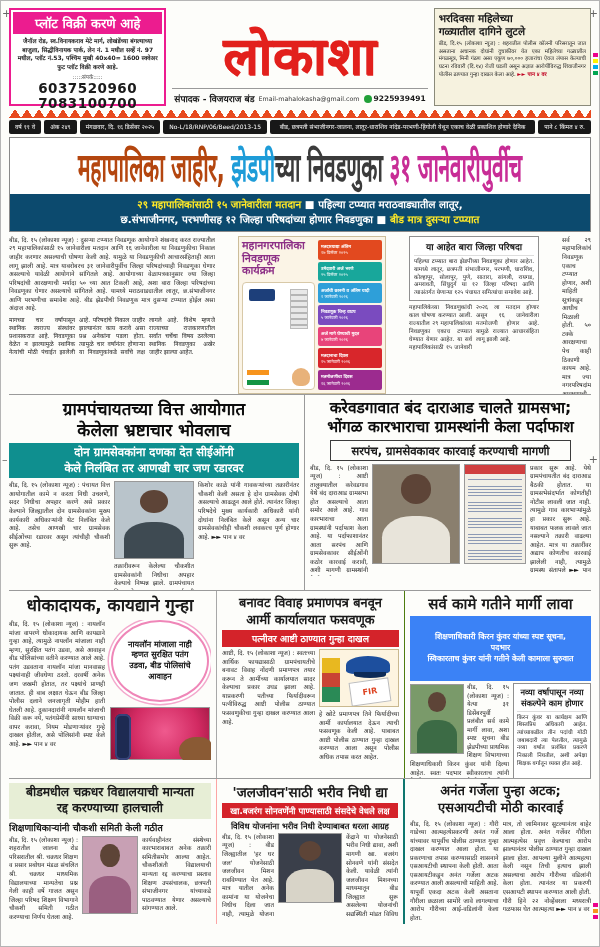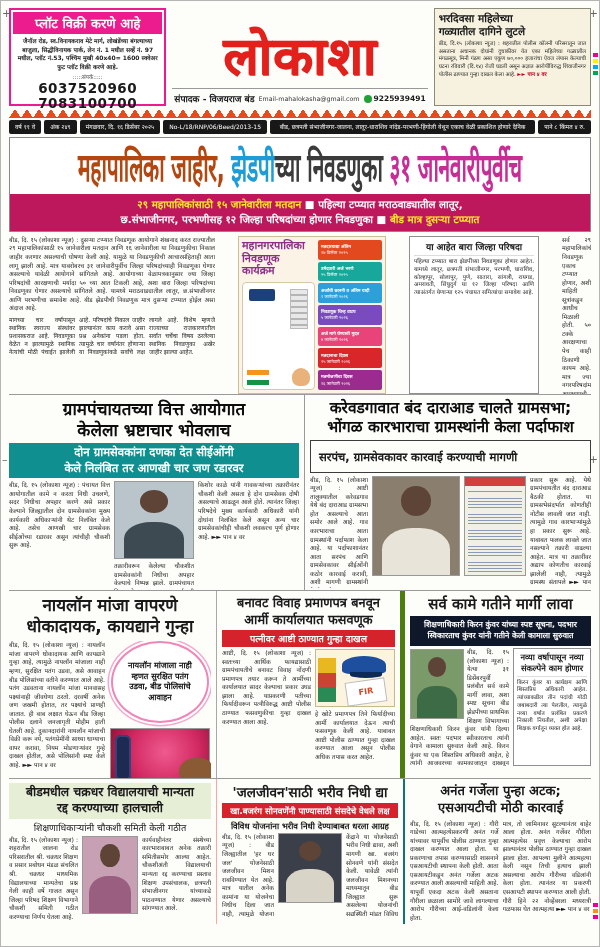--- a/index.html
+++ b/index.html
@@ -35,21 +35,21 @@
        background:conic-gradient(from 0deg at 50% 0%,transparent 0 146deg,#e8491d 146deg 214deg,transparent 214deg);
        background-size:12px 9px;background-repeat:repeat-x}
   .infobar{display:flex;gap:3px;margin:2px 2px 0}
   .seg{background:#181818;color:#fff;font-size:6px;padding:3px 6px;white-space:nowrap;border-radius:2px}
   .seg.grow{flex:1;text-align:center;overflow:hidden;text-overflow:ellipsis}
 
   
   .head-box{border:1.5px solid #8a8a8a;margin:3px 2px 0;background:#fff}
   .h1line{height:56px;display:flex;align-items:center;justify-content:center;overflow:hidden}
   .h1line .wrap{white-space:nowrap;font-size:21px;font-weight:800;transform:scaleY(1.85);letter-spacing:-.3px}
-  .purple-band{background:#be185d;color:#fff;text-align:center;font-size:10.3px;font-weight:700;
+  .purple-band{background:#0c4a6e;color:#fff;text-align:center;font-size:10.3px;font-weight:700;
                line-height:1.5;padding:3px 2px}
   .yellow{color:#ffe927}
 
   
   .bt{font-size:6.2px;line-height:1.38;text-align:justify;color:#1c1c1c;overflow:hidden}
   .rule-row{border-top:1.5px solid #9a9a9a}
   .photo{position:relative;border:1px solid #999;overflow:hidden;flex:none}
   .person::before{content:'';position:absolute;width:36%;height:30%;left:32%;top:10%;background:#5d4437;border-radius:50%}
   .person::after{content:'';position:absolute;width:78%;height:48%;left:11%;bottom:0;border-radius:45% 45% 0 0;background:var(--body,#47555e)}
 
@@ -64,48 +64,48 @@
   .evm .screen{position:absolute;left:6px;top:6px;width:26px;height:12px;background:#1d3f7a;border-radius:2px}
   .evm .slots{position:absolute;right:6px;top:6px;width:18px;height:40px;
        background:repeating-linear-gradient(#e8e8e8 0 4px,#b5b5b5 4px 6px);border:1px solid #bbb}
   .evm .flag{position:absolute;left:4px;bottom:4px;width:22px;height:15px;
        background:linear-gradient(#f7941d 33%,#fff 33% 66%,#139444 66%)}
   .evm .hand{position:absolute;right:4px;bottom:3px;width:18px;height:18px;background:#e8b27a;border-radius:50% 50% 40% 40%}
   .timeline{width:64px;display:flex;flex-direction:column;gap:2px;justify-content:space-between}
   .chip{border-radius:2px;color:#fff;padding:1.5px 3px;flex:1;display:flex;flex-direction:column;justify-content:center}
   .chip .lbl{font-size:4.5px;line-height:1.15;font-weight:700}
   .chip .dt{font-size:4.3px;opacity:.95}
-  .box12wrap{width:130px;display:flex;flex-direction:row}
+  .box12wrap{width:130px;display:flex;flex-direction:column}
   .box12{border:1px solid #8f8f8f;background:#fff;padding:3px 4px}
   .box12 .t{font-size:9px;font-weight:800;text-align:center;border-bottom:1px solid #ddd;padding-bottom:2px;margin-bottom:2px}
   .box12 .b{font-size:5.8px;text-align:justify;line-height:1.35}
   .below12{flex:1;margin-top:3px;column-count:2;column-gap:4px;font-size:5.8px;overflow:hidden}
   .lead-right{flex:1}
 
   
   .row2{display:flex;margin:0 2px;height:196px;overflow:hidden}
   .story-l{width:296px;border-right:1.5px solid #9a9a9a;padding:4px 5px 2px 0}
   .story-r{flex:1;padding:4px 0 2px 5px}
   .sh1{font-size:17px;font-weight:800;text-align:center;line-height:1.22;color:#0d0d0d}
   .sh1.sm{font-size:15.5px}
   .teal-band{background:#0f8f8f;color:#fff;text-align:center;font-weight:700;font-size:11.5px;
              line-height:1.35;padding:2px;margin:3px 0}
-  .sub-frame{border:1.5px solid #3c3c3c;font-size:11.5px;font-weight:800;text-align:left;
-             padding:8px;margin:3px 0}
+  .sub-frame{border:1.5px solid #3c3c3c;font-size:11.5px;font-weight:800;text-align:center;
+             padding:2px;margin:3px 20px}
   .body-flex{display:flex;gap:4px;margin-top:2px;overflow:hidden}
 
   
   .row3{display:flex;margin:0 2px;height:188px;overflow:hidden}
   .manja{width:208px;border-right:1px solid #a8a8a8;padding:4px 5px 2px 0}
-  .army{width:188px;border-right:5px solid #4d7c0f;padding:4px 5px 2px 5px}
+  .army{width:188px;border-right:1px solid #4d7c0f;padding:4px 5px 2px 5px}
   .dec31{flex:1;padding:4px 0 2px 5px}
   .mh1{font-size:17px;font-weight:800;text-align:center;line-height:1.25}
   .ah1{font-size:12.8px;font-weight:800;text-align:center;line-height:1.3}
   .red-band{background:#d4232a;color:#fff;font-size:9.3px;font-weight:700;text-align:center;padding:2px;margin:2px 0}
-  .blue-band{background:#0f172a;color:#fff;font-size:7.8px;font-weight:700;text-align:center;line-height:1.4;padding:4px;margin:2px 0}
+  .blue-band{background:#3b82f6;color:#fff;font-size:7.8px;font-weight:700;text-align:center;line-height:1.4;padding:16px;margin:2px 0}
   .oval{width:98px;height:88px;border:2px solid #ef86b8;border-radius:50%;background:#fff;
         box-shadow:0 0 0 2px #fff,0 0 0 3.5px #f3a8cc;display:flex;align-items:center;justify-content:center;
         text-align:center;font-size:8px;font-weight:800;padding:8px;line-height:1.35;color:#141414}
   .spool{width:100px;height:58px;border:1px solid #999;margin-top:5px;position:relative;
          background:radial-gradient(circle at 55% 45%,#ef5a8e,#d22a62 55%,#8e1238)}
   .spool::before{content:'';position:absolute;left:4px;top:6px;width:16px;height:46px;background:#1d2a52;
          border-radius:6px;box-shadow:inset 0 0 0 2px #36437a}
   .spool::after{content:'';position:absolute;right:-4px;bottom:-6px;width:34px;height:28px;background:#8a5a34;border-radius:50% 40% 0 50%}
   .fir{width:80px;height:58px;position:relative;background:#fdf4e0;border:1px solid #c9b88e;overflow:hidden;flex:none}
   .fir .books{position:absolute;left:2px;top:8px;width:18px;height:44px;
@@ -119,21 +119,21 @@
   .sidebox .b{font-size:5.7px;text-align:justify;line-height:1.35}
   .float-photo{float:left;margin:1px 3px 1px 0}
 
   
   .row4{display:flex;margin:0 2px;height:146px;overflow:hidden}
   .school{width:208px;border-right:1px solid #fca5a5;padding:4px 5px 2px 0}
   .jal{width:188px;border-right:2px solid #0f766e;padding:4px 5px 2px 5px}
   .garje{flex:1;padding:4px 0 2px 5px}
   .green-head{background:#e7eed6;padding:2px;text-align:center}
   .gh1{font-size:12.3px;font-weight:800;line-height:1.3}
-  .gsub{font-size:9.3px;font-weight:400;text-align:center;margin:2px 0}
+  .gsub{font-size:9.3px;font-weight:700;margin:2px 0}
   .jh1{font-size:13.5px;font-weight:800;text-align:center}
   .jbold{font-size:8.3px;font-weight:800;text-align:center;margin:1px 0}
   .letter{background:#f2efe6}
   .letter::before{content:'';position:absolute;left:0;right:0;top:0;height:9px;background:#d04040}
   .letter::after{content:'';position:absolute;left:3px;right:3px;top:12px;bottom:3px;
         background:repeating-linear-gradient(#f2efe6 0 2.5px,#8d9ab5 2.5px 3.2px)}
 
   
   .mark{position:absolute;color:#666;font-size:11px;font-weight:400}
   .cstrip{position:absolute;right:1px;display:flex;flex-direction:column;gap:2px}
@@ -299,21 +299,20 @@
           <div class="bt" style="width:58px">बीड, दि. १५ (लोकाशा न्यूज) : आष्टी तालुक्यातील करेवडगाव येथे बंद दाराआड ग्रामसभा होत असल्याचे आता समोर आले आहे. गाव कारभाराचा आता ग्रामस्थांनी पर्दाफाश केला आहे. या पर्दाफाशानंतर आता सरपंच आणि ग्रामसेवकावर सीईओंनी कठोर कारवाई करावी, अशी मागणी ग्रामस्थांनी केली आहे.</div>
           <div class="photo person" style="width:88px;height:100px;background:#8a7f6e;--body:#e8e4da"></div>
           <div class="photo letter" style="width:62px;height:100px"></div>
           <div class="bt" style="flex:1">प्रकार सुरू आहे. येथे ग्रामपंचायतीत बंद दाराआड बैठकी होतात. या ग्रामसभेसंदर्भात कोणतीही नोटीस लावली जात नाही. त्यामुळे गाव कारभाऱ्यांमुळे हा प्रकार सुरू आहे. याबाबत फलक लावले जात नसल्याने तक्रारी वाढल्या आहेत. मात्र या तक्रारींवर अद्याप कोणतीच कारवाई झालेली नाही, त्यामुळे ग्रामस्थ संतापले ►► पान ४ वर</div>
         </div>
       </div>
     </div>
 
     <div class="row3 rule-row">
       <div class="manja">
-        <div class="mh1">नायलॉन मांजा वापरणे</div>
         <div class="mh1">धोकादायक, कायद्याने गुन्हा</div>
         <div class="body-flex" style="height:140px;margin-top:4px">
           <div class="bt" style="flex:1">बीड, दि. १५ (लोकाशा न्यूज) : नायलॉन मांजा वापरणे धोकादायक आणि कायद्याने गुन्हा आहे, त्यामुळे नायलॉन मांजाला नाही म्हणा, सुरक्षित पतंग उडवा, असे आवाहन बीड पोलिसांच्या वतीने करण्यात आले आहे. पतंग उडवताना नायलॉन मांजा मानवासह पक्ष्यांनाही जीवघेणा ठरतो. दरवर्षी अनेक जण जखमी होतात, तर पक्ष्यांचे प्राणही जातात. ही बाब लक्षात घेऊन बीड जिल्हा पोलीस दलाने जनजागृती मोहीम हाती घेतली आहे. दुकानदारांनी नायलॉन मांजाची विक्री करू नये, पतंगप्रेमींनी साध्या धाग्याचा वापर करावा, नियम मोडणाऱ्यांवर गुन्हे दाखल होतील, असे पोलिसांनी स्पष्ट केले आहे. ►► पान ४ वर</div>
           <div style="width:102px;display:flex;flex-direction:column;align-items:center">
             <div class="oval">नायलॉन मांजाला नाही म्हणत सुरक्षित पतंग उडवा, बीड पोलिसांचे आवाहन</div>
             <div class="spool"></div>
           </div>
         </div>
       </div>
 

